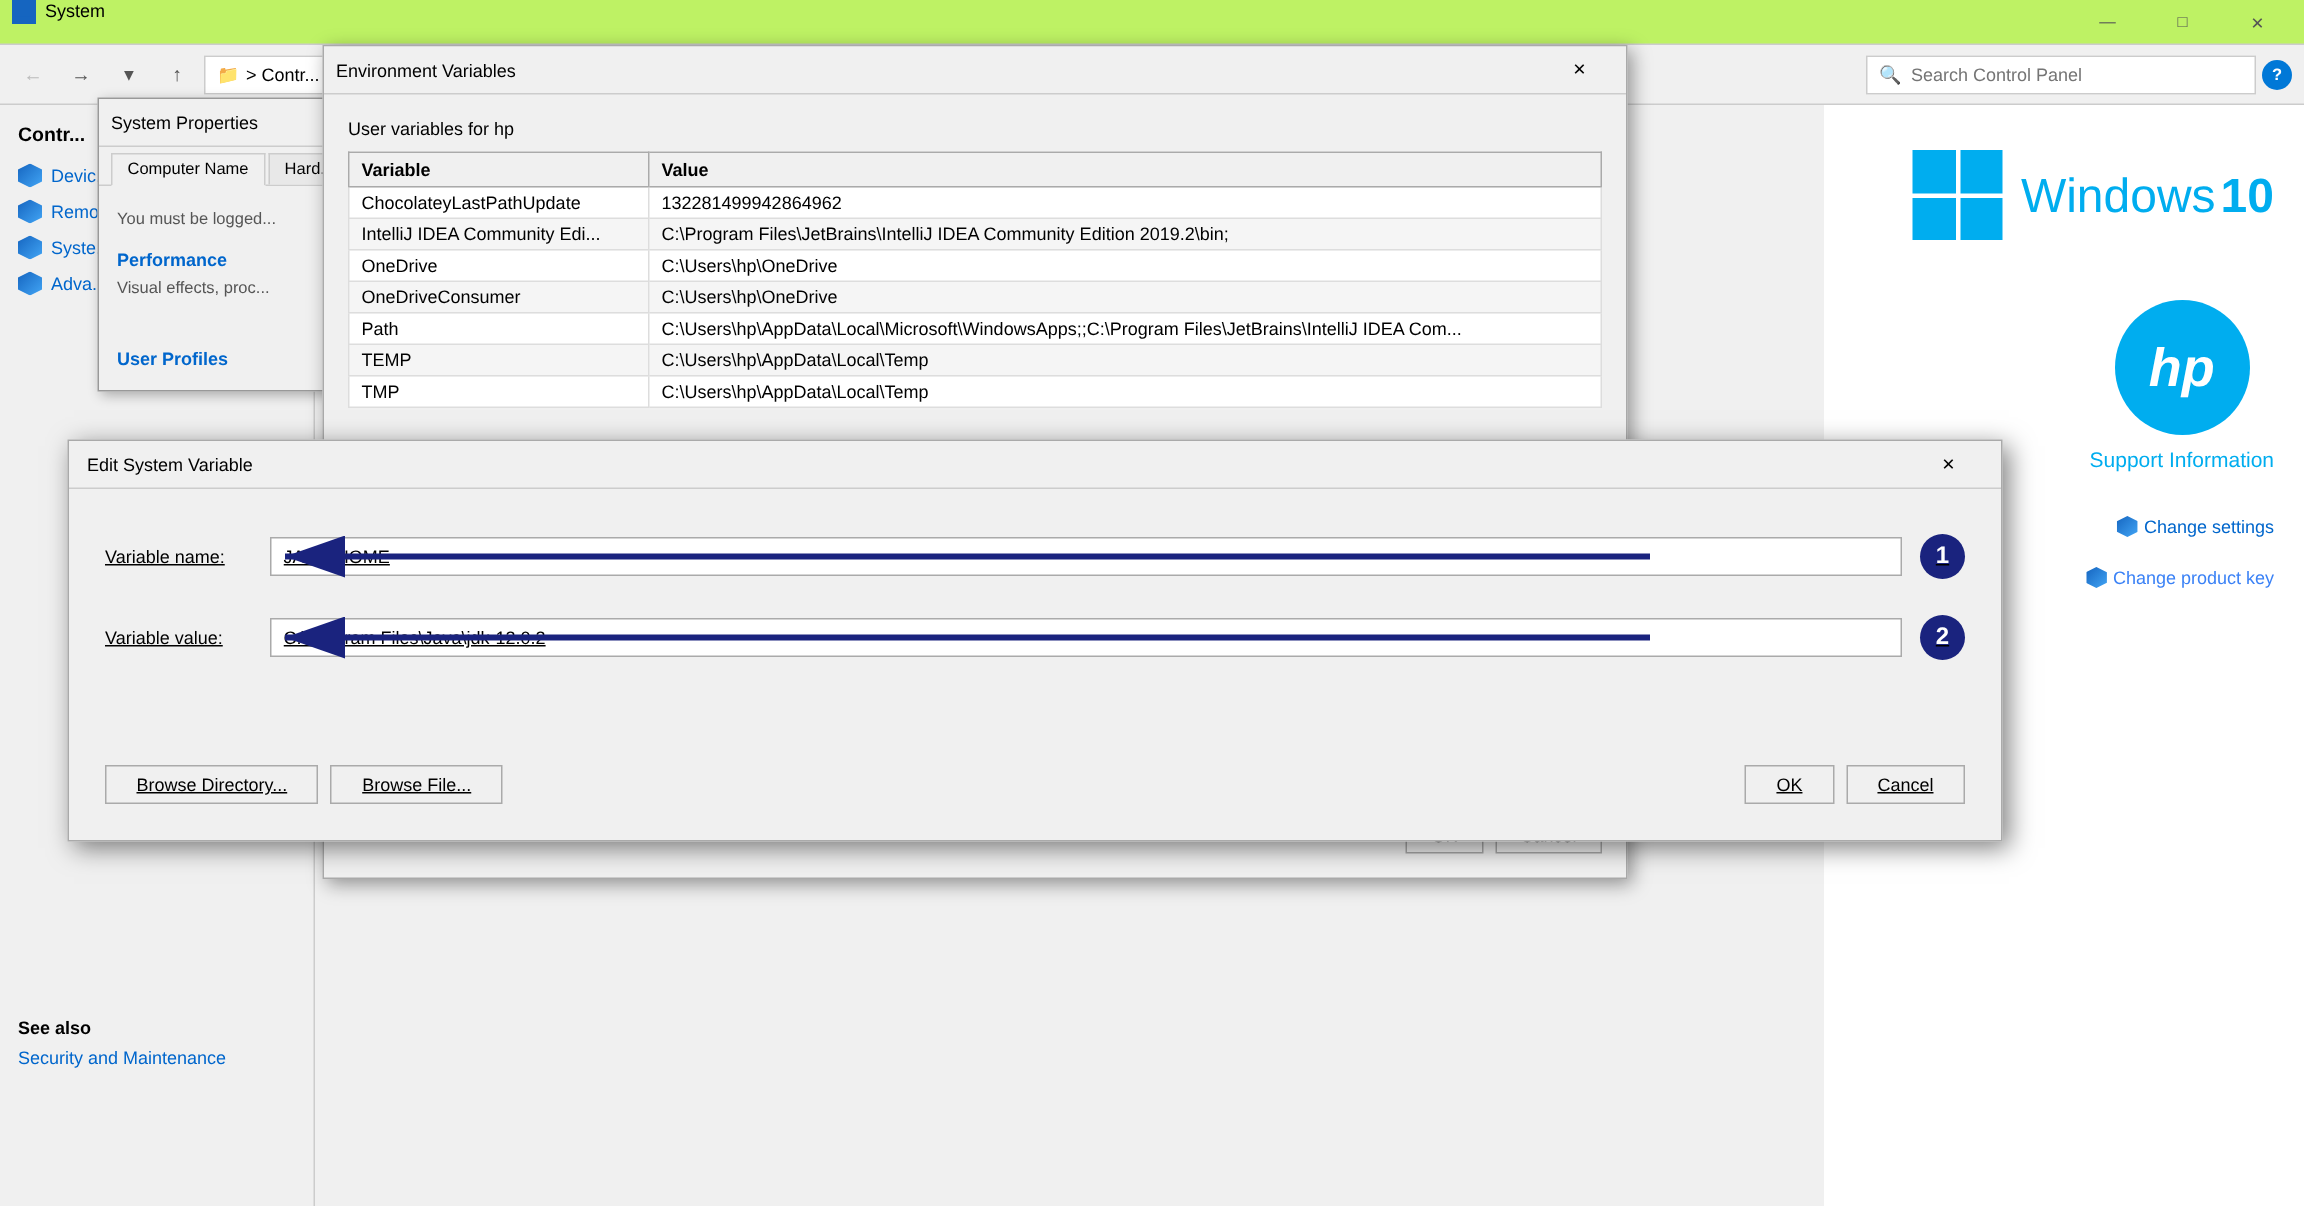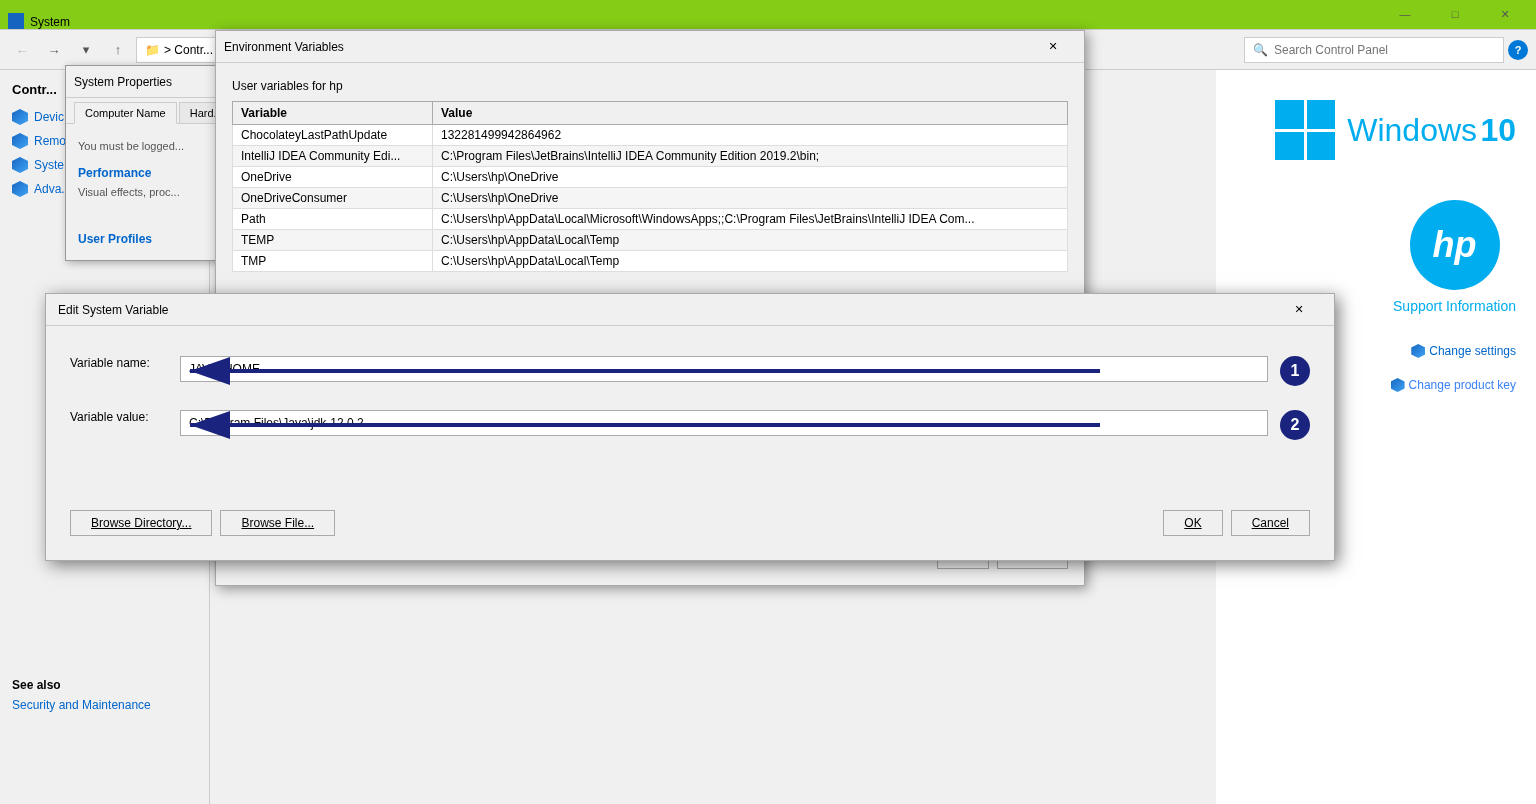--- a/index.html
+++ b/index.html
@@ -21,23 +21,23 @@
       height: 804px;
       background: #f0f0f0;
     }
 
     
     .main-titlebar {
       position: absolute;
       top: 0; left: 0;
       width: 1536px;
       height: 30px;
-      background: #84cc16;
+      background: #bef264;
       display: flex;
-      align-items: flex-end;
+      align-items: flex-start;
       padding: 0 8px;
       border-bottom: 1px solid #ccc;
     }
     .main-titlebar-icon {
       width: 16px; height: 16px;
       background: #1565c0;
       margin-right: 6px;
       display: flex; align-items: center; justify-content: center;
     }
     .titlebar-controls {
@@ -395,23 +395,24 @@
       margin-left: auto;
       width: 46px; height: 32px;
       display: flex; align-items: center; justify-content: center;
       cursor: pointer;
       font-size: 11px;
     }
     .edit-dialog-content {
       padding: 30px 24px 24px;
     }
     .edit-field-row {
-      display: flex; 
+      display: flex; align-items: center;
       margin-bottom: 24px;
       position: relative;
+      text-decoration: underline;
     }
     .edit-field-label {
       font-size: 12px;
       width: 110px;
       flex-shrink: 0;
     }
     .edit-field-input {
       flex: 1;
       height: 26px;
       border: 1px solid #aaa;

